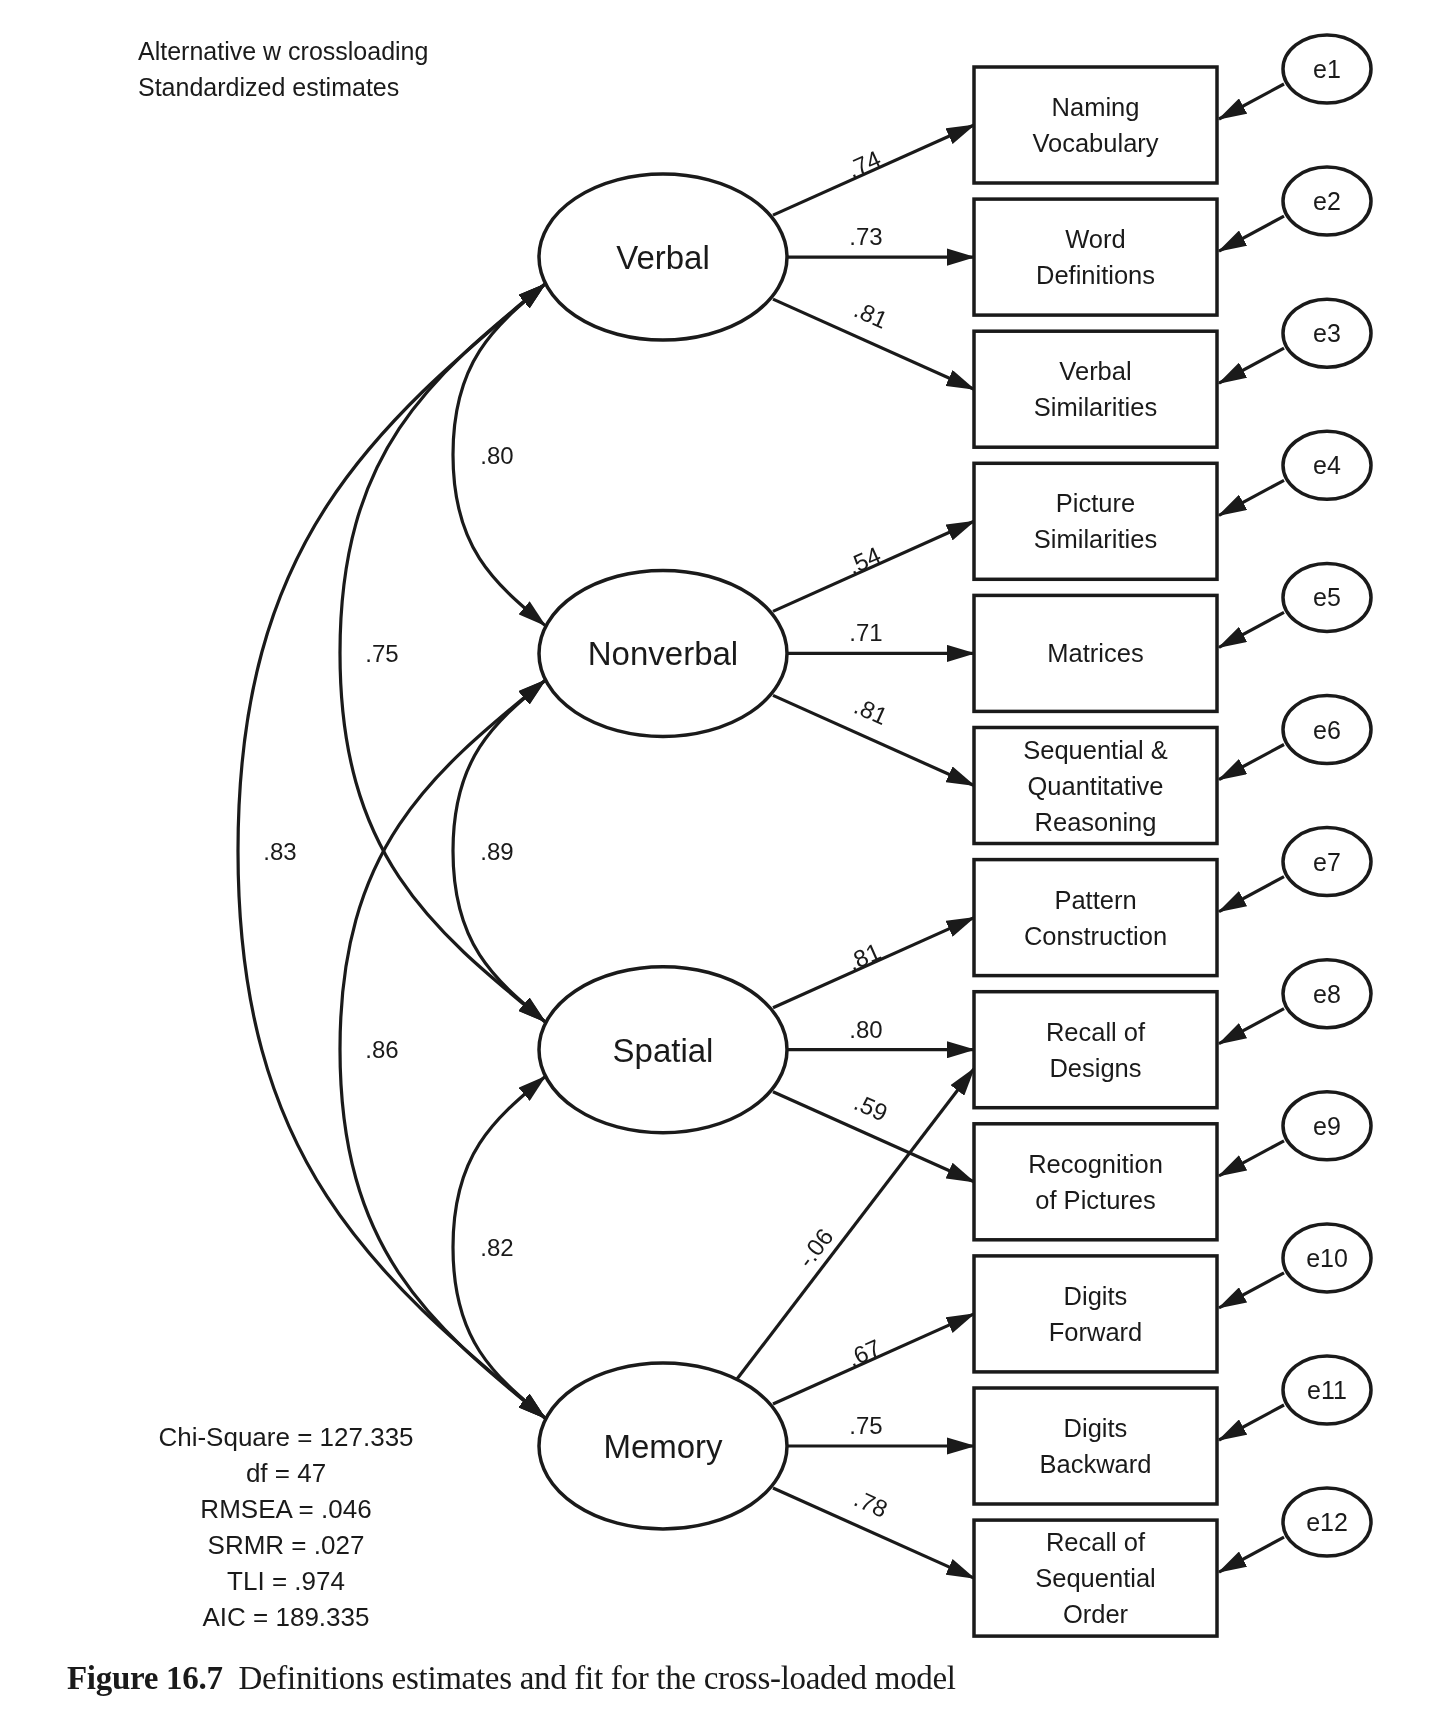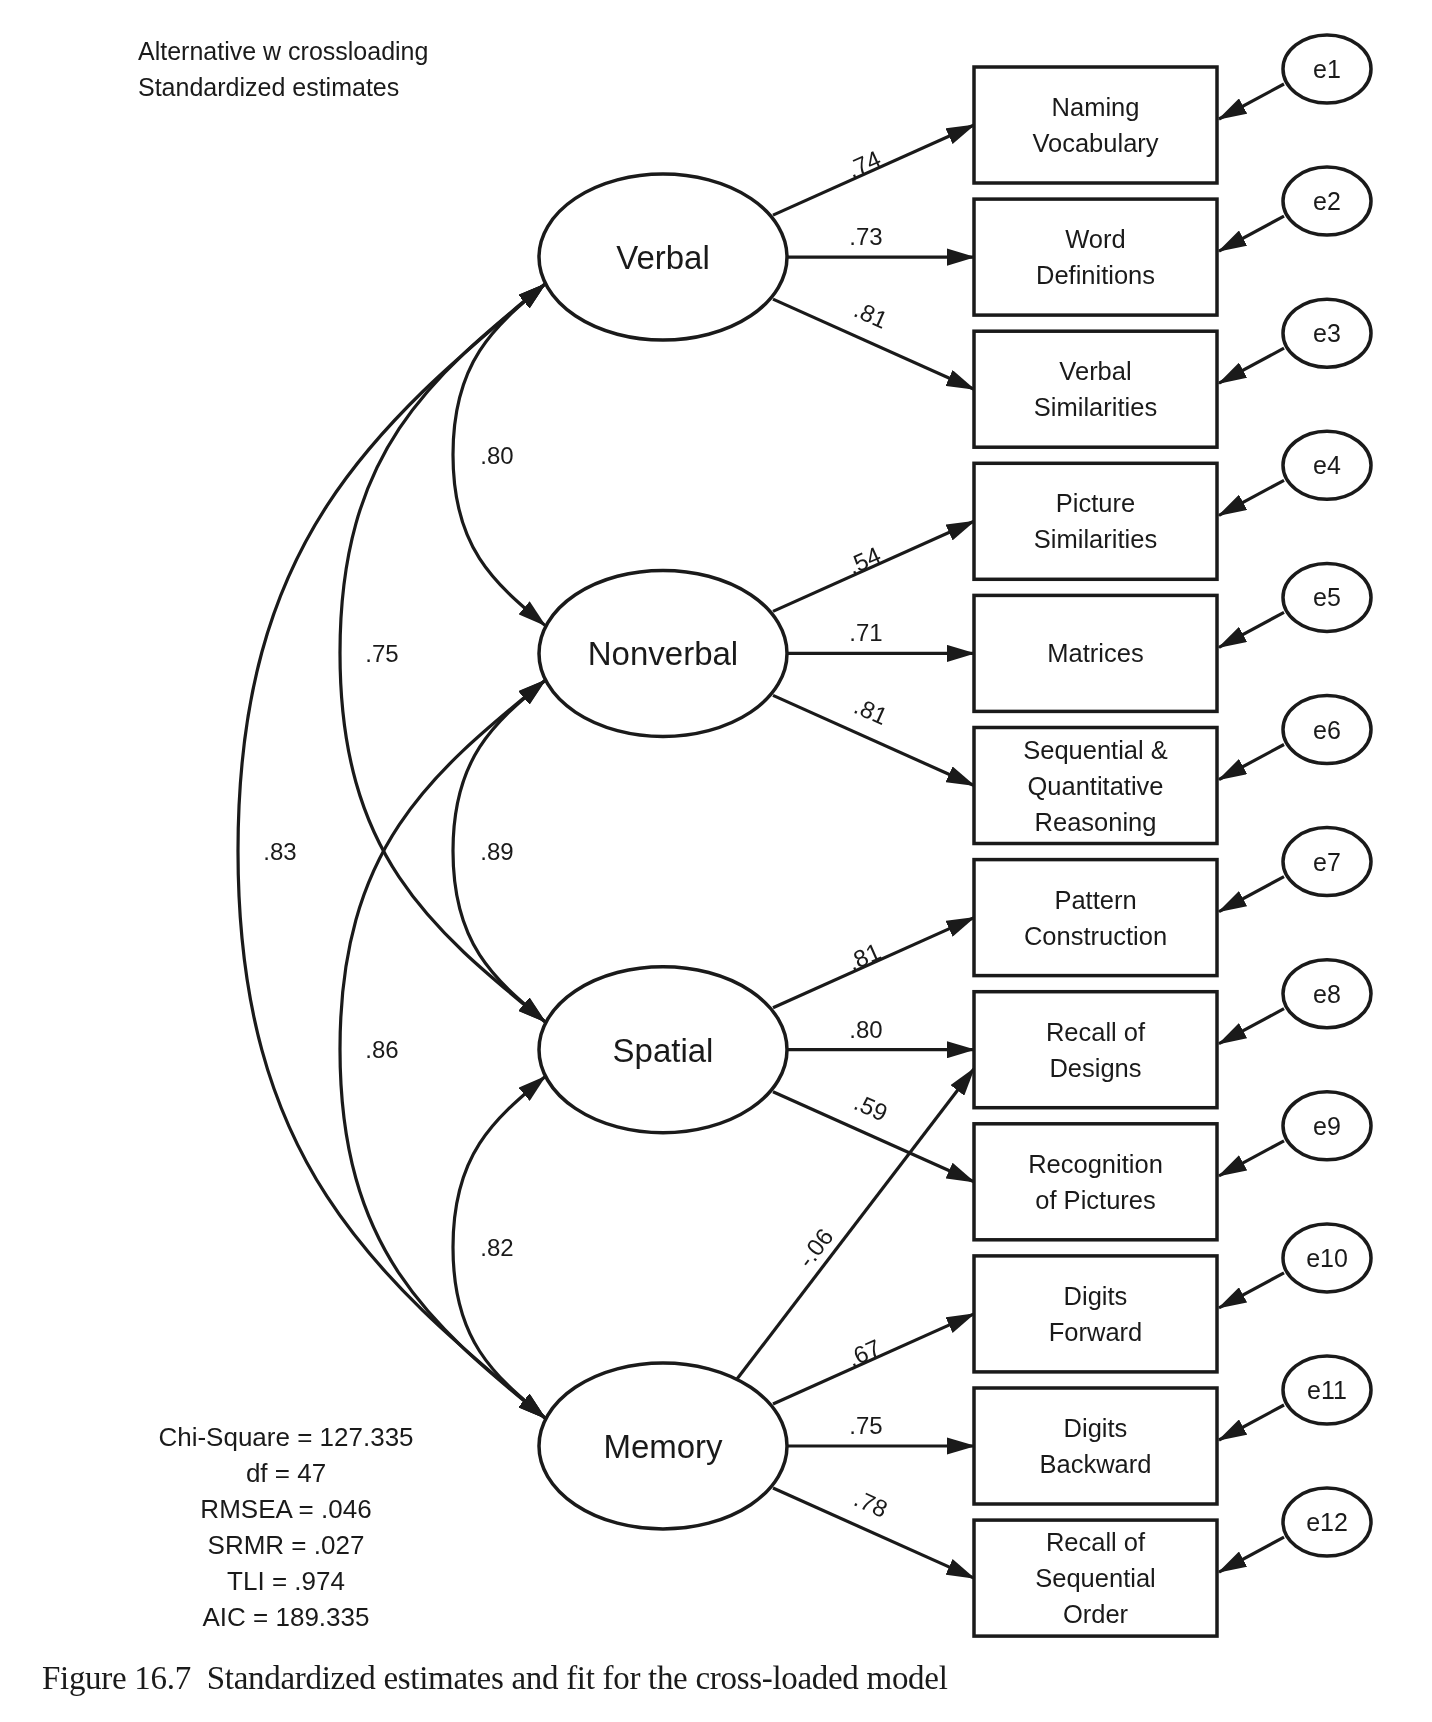--- a/index.html
+++ b/index.html
@@ -12,21 +12,21 @@
   .err-text { font-size: 25px; }
   .coef-text { font-size: 24px; }
   .fit-text { font-size: 26px; }
   .shape { fill: #ffffff; stroke: #1a1a1a; stroke-width: 3.5; }
   .line { fill: none; stroke: #1a1a1a; stroke-width: 3.2; }
   .caption {
     position: absolute; left: 42px; top: 1660px;
     font-family: "Liberation Serif", "DejaVu Serif", serif;
     font-size: 33px; color: #1a1a1a; white-space: pre; letter-spacing: -0.3px;
   }
-  .caption b { font-weight: normal; }
+  .caption b { font-weight: bold; margin-left: 25px; }
 </style>
 </head>
 <body>
 
 <svg id="diagram" xmlns="http://www.w3.org/2000/svg" viewBox="0 0 1432 1722">
   <defs>
     <marker id="arrowhead" viewBox="0 0 20 12" refX="19" refY="6" markerWidth="9" markerHeight="5.4" markerUnits="strokeWidth" orient="auto">
       <path d="M0,0 L20,6 L0,12 Z" fill="#1a1a1a"></path>
     </marker>
   <marker id="arrowhead-start" viewBox="0 0 20 12" refX="1" refY="6" markerWidth="9" markerHeight="5.4" markerUnits="strokeWidth" orient="auto">
@@ -263,13 +263,13 @@
   <g id="g-fit">
       <text x="286" y="1446" text-anchor="middle" class="sans fit-text">Chi-Square = 127.335</text>
       <text x="286" y="1482" text-anchor="middle" class="sans fit-text">df = 47</text>
       <text x="286" y="1518" text-anchor="middle" class="sans fit-text">RMSEA = .046</text>
       <text x="286" y="1554" text-anchor="middle" class="sans fit-text">SRMR = .027</text>
       <text x="286" y="1590" text-anchor="middle" class="sans fit-text">TLI = .974</text>
       <text x="286" y="1626" text-anchor="middle" class="sans fit-text">AIC = 189.335</text>
     </g>
 </svg>
 
-<div class="caption"><b>Figure 16.7</b>  <span>Standardized estimates and fit for the cross-loaded model</span></div>
+<div class="caption"><b>Figure 16.7</b>  <span>Definitions estimates and fit for the cross-loaded model</span></div>
 
 </body></html>

